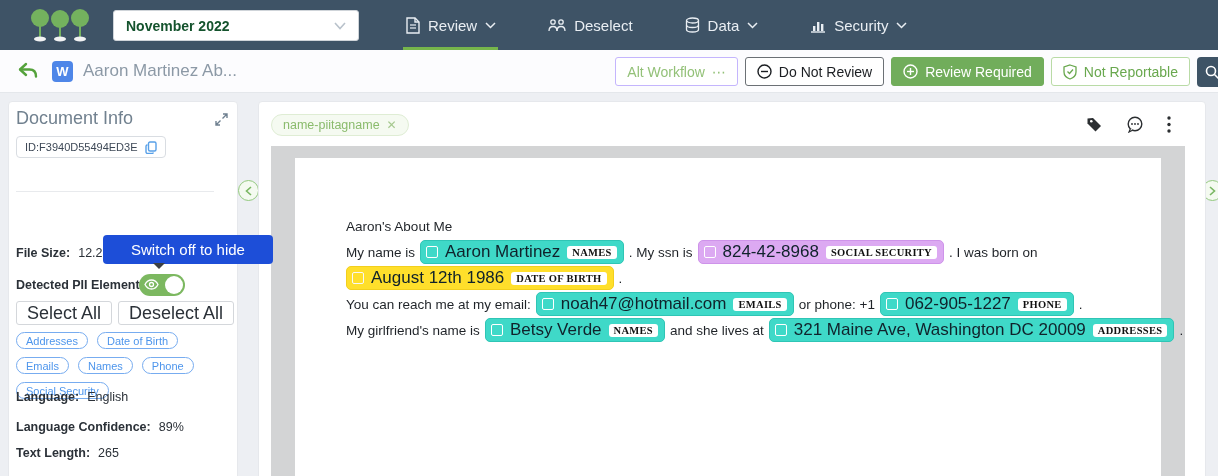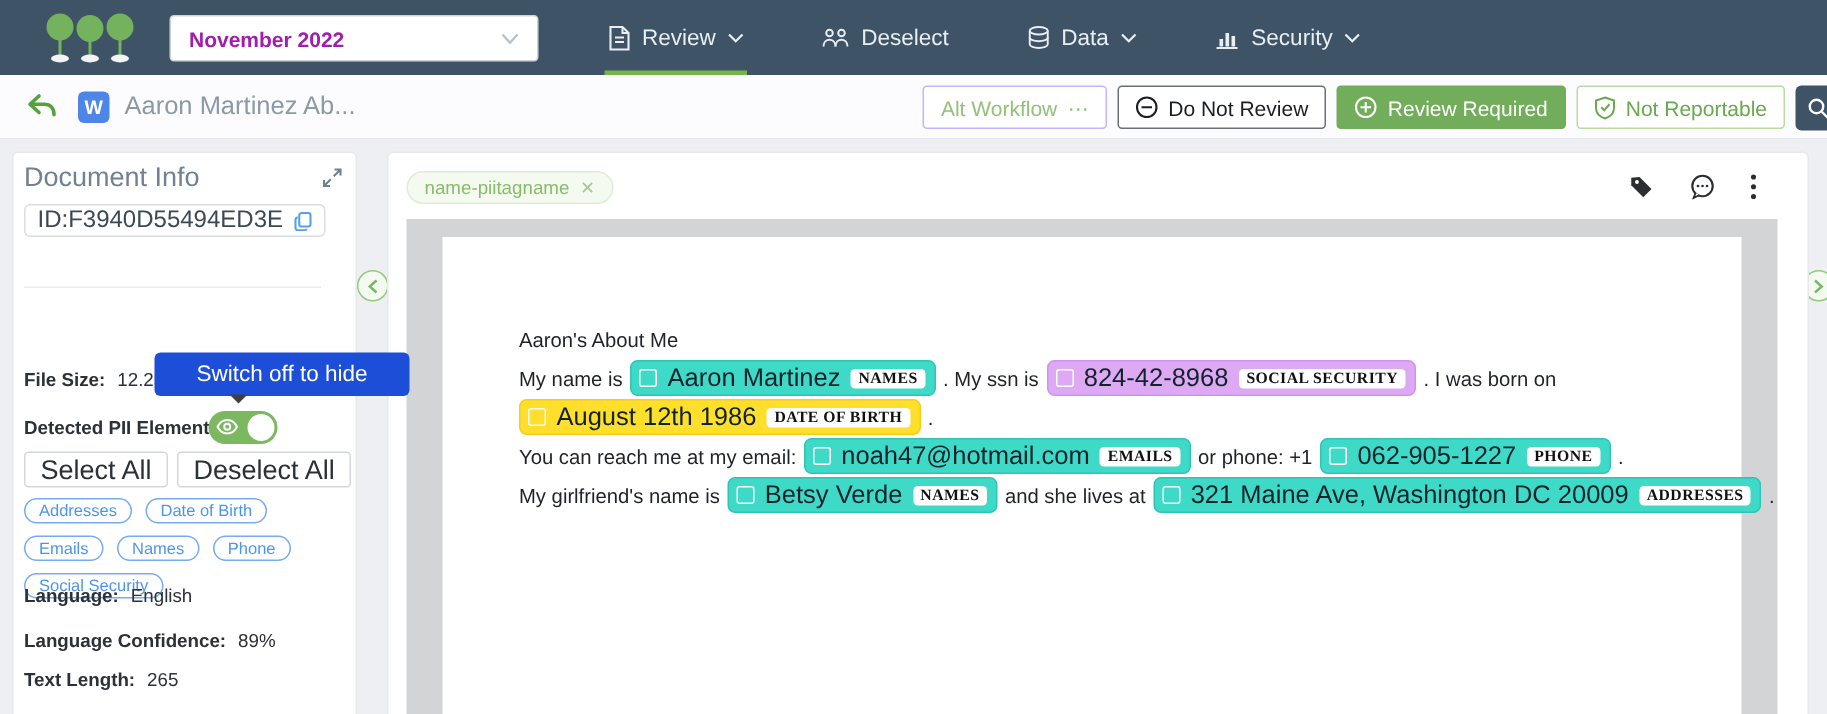--- a/index.html
+++ b/index.html
@@ -3,21 +3,21 @@
 <meta charset="utf-8">
 <style>
   * { margin:0; padding:0; box-sizing:border-box; }
   html,body { width:1218px; height:476px; overflow:hidden; font-family:"Liberation Sans",sans-serif; background:#EDEFF3; }
 
   
   .navbar { position:absolute; left:0; top:0; width:1218px; height:50px; background:#3E5366; }
   .logo { position:absolute; left:30px; top:5px; width:62px; height:42px; }
   .period-select { position:absolute; left:113px; top:10px; width:246px; height:31px; background:#fff; border:1px solid #cfd4d9; border-radius:3px;
       display:flex; align-items:center; justify-content:space-between; padding:0 12px; cursor:pointer; }
-  .period-select .val { font-size:14px; font-weight:bold; color:#a21caf; }
+  .period-select .val { font-size:14px; font-weight:bold; color:#14532d; }
   .period-select .chev { color:#b9c2cb; }
   .nav-items { position:absolute; left:403px; top:0; height:68px; display:flex; gap:48px; }
   .nav-item { display:flex; align-items:center; gap:8px; color:#E9EEF3; font-size:15px; height:50px; cursor:pointer; position:relative; padding:0 2px; }
   .nav-item.active::after { content:""; position:absolute; left:0; right:0; bottom:0; height:3px; background:#76B54B; }
   .nav-item svg { display:block; }
 
   
   .header2 { position:absolute; left:0; top:50px; width:1218px; height:43px; background:#FCFCFE; border-bottom:1px solid #E4E7EB;
       display:flex; align-items:center; }
   .back-btn { margin-left:18px; cursor:pointer; display:flex; }
@@ -39,21 +39,21 @@
   .main-card { left:258px; top:101px; width:948px; height:380px; }
   .panel-nav-btn { position:absolute; width:21px; height:21px; border-radius:50%; border:1.5px solid #93C97E; background:#F4FAF0;
       color:#7AB763; display:flex; align-items:center; justify-content:center; cursor:pointer; font-size:12px; }
   .panel-nav-left { left:238px; top:180px; }
   .panel-nav-right { left:1202px; top:180px; }
 
   
   .sb-title { position:absolute; left:16px; top:108px; font-size:18px; color:#71818F; }
   .expand-icon { position:absolute; left:215px; top:112px; cursor:pointer; }
   .id-chip { position:absolute; left:16px; top:136px; height:22px; border:1px solid #D9DDE2; border-radius:4px; background:#fff;
-      display:flex; align-items:center; gap:7px; padding:0 8px; font-size:16px; color:#3D4856; }
+      display:flex; align-items:center; gap:7px; padding:0 8px; font-size:11px; color:#3D4856; }
   .sb-divider { position:absolute; left:16px; top:191px; width:198px; height:1px; background:#E8EAED; }
   .sb-row { position:absolute; left:16px; font-size:12.5px; color:#2B3138; display:flex; align-items:center; gap:8px; }
   .sb-row b { font-weight:bold; }
   .tooltip { position:absolute; left:103px; top:235px; background:#1d4ed8; color:#fff; font-size:15px; padding:6px 28px; border-radius:4px; z-index:30; white-space:nowrap; }
   .tooltip::after { content:""; position:absolute; left:50px; bottom:-5px; width:0; height:0; border-left:6px solid transparent; border-right:6px solid transparent; border-top:6px solid #3C4043; }
   .toggle { position:absolute; left:139px; top:274px; width:46px; height:22px; background:#7CB860; border-radius:11px; cursor:pointer; }
   .toggle .knob { position:absolute; right:2px; top:2px; width:18px; height:18px; border-radius:50%; background:#fff; }
   .toggle svg { position:absolute; left:5px; top:4px; }
   .sel-btns { position:absolute; left:16px; top:301px; display:flex; gap:6px; }
   .sel-btn { height:24px; padding:0 10px; background:#fff; border:1px solid #D4D7DB; border-radius:3px; font-size:18px; color:#2B3138;

